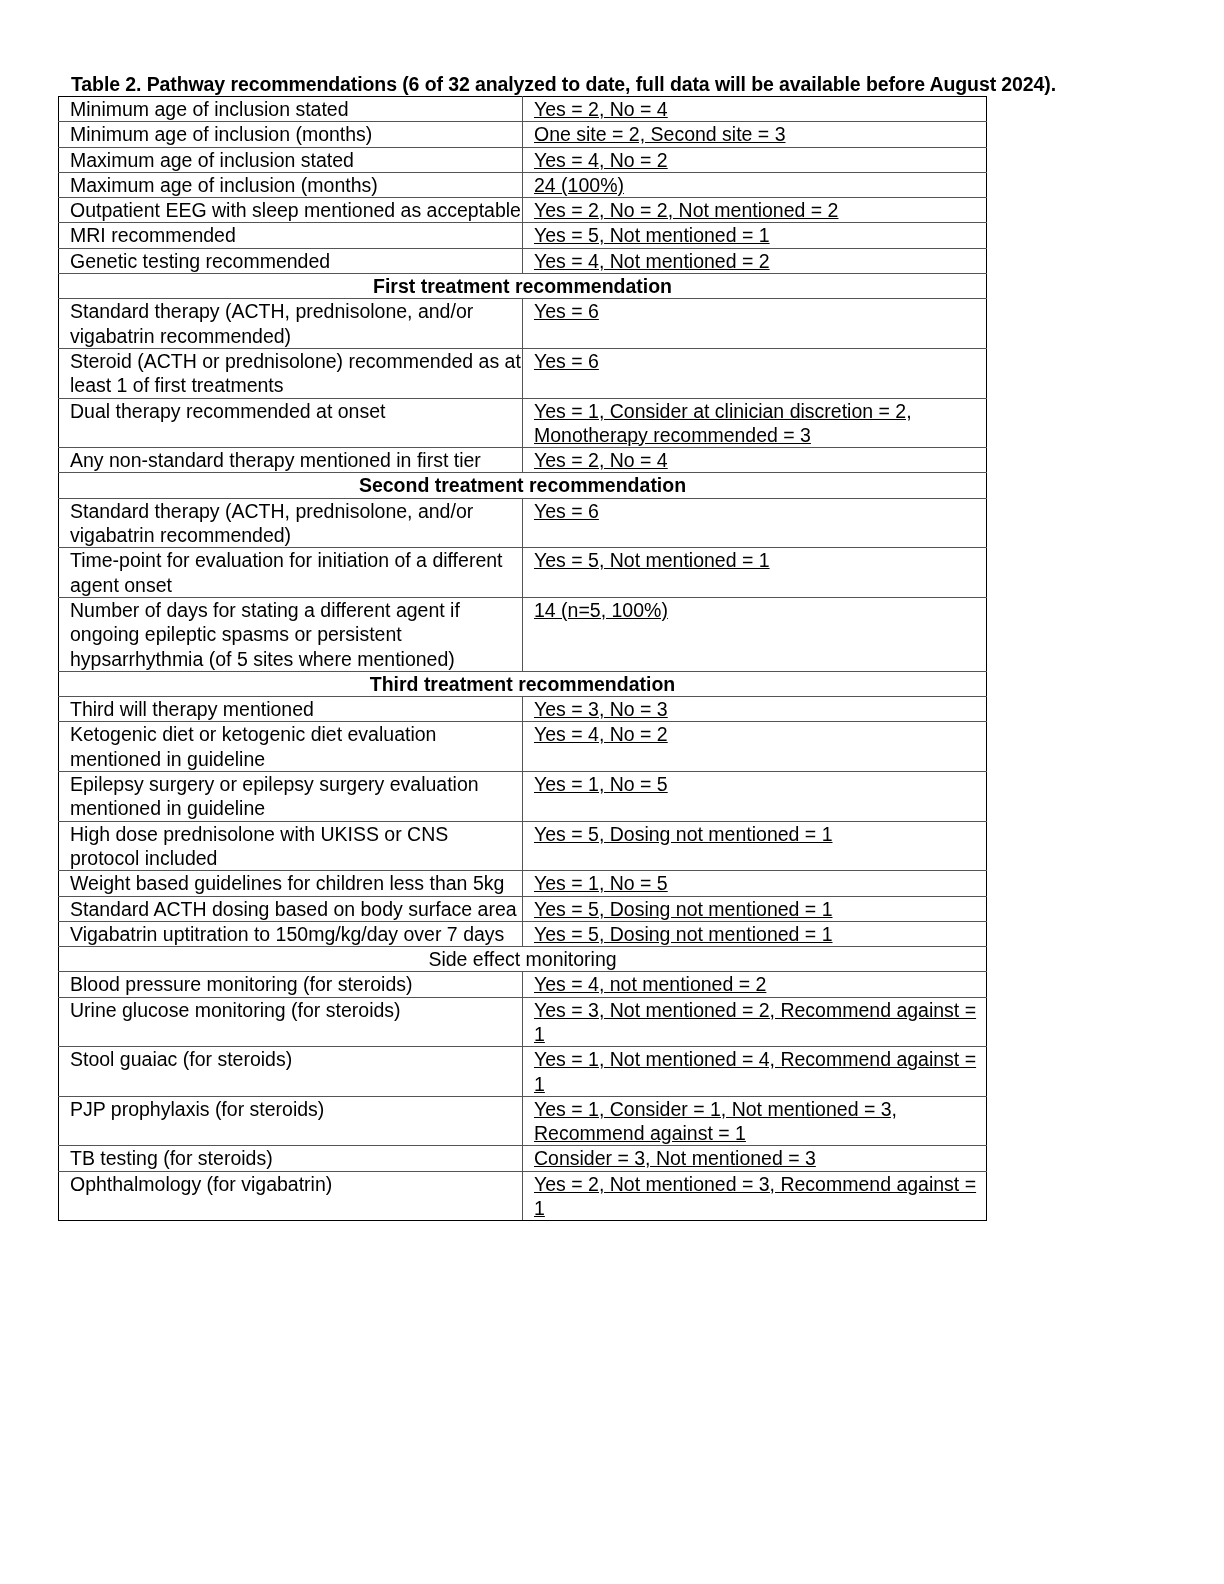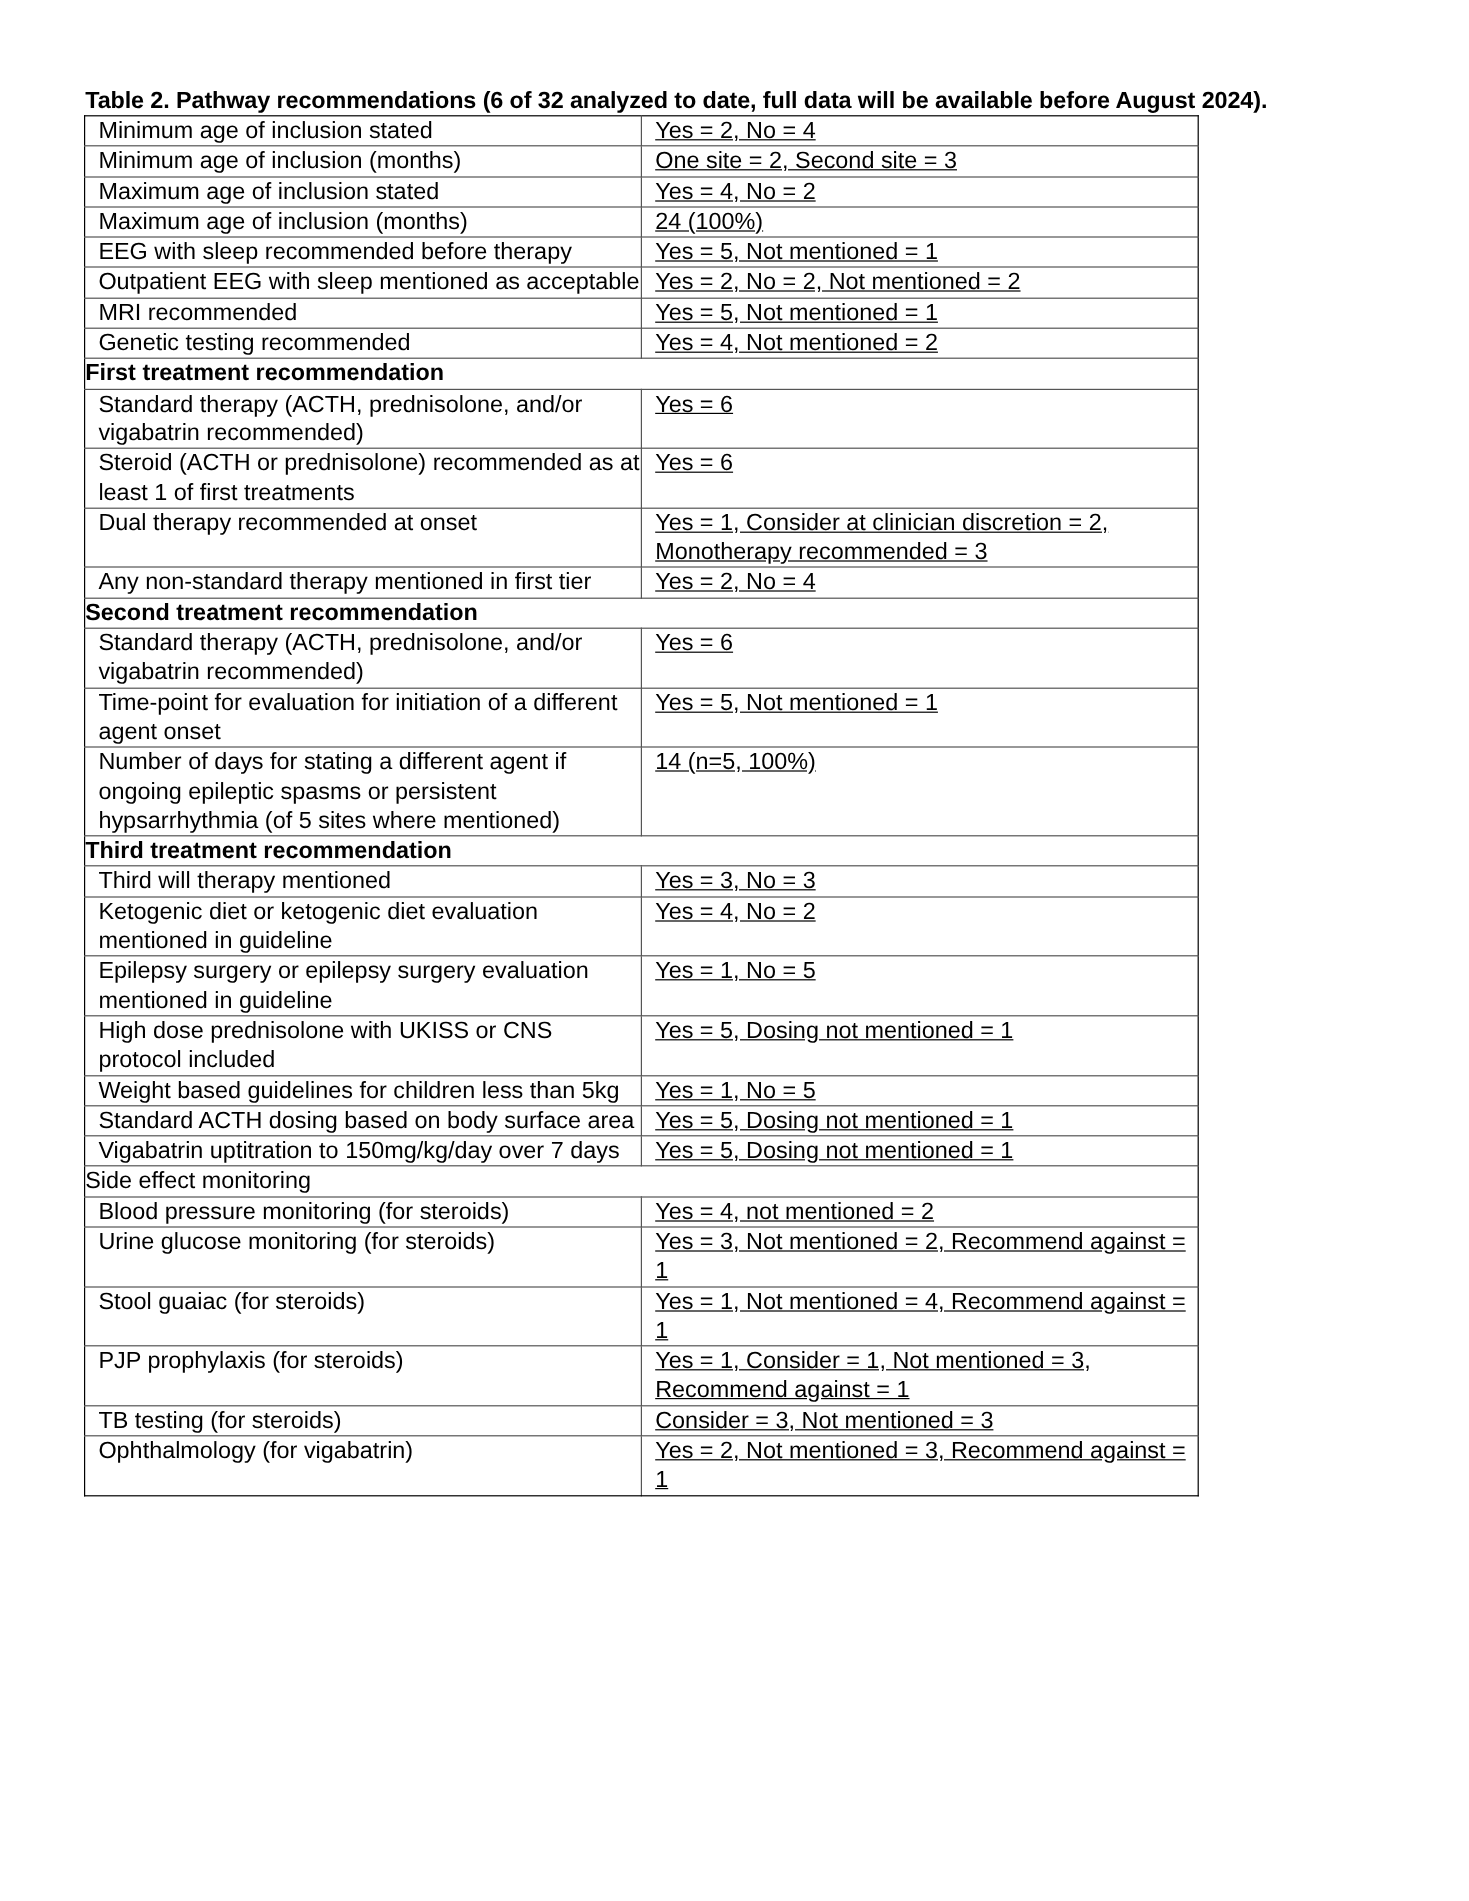--- a/index.html
+++ b/index.html
@@ -19,39 +19,39 @@
     left: 71px;
     top: 72px;
     font-size: 19.5px;
     font-weight: bold;
     white-space: nowrap;
     line-height: 24px;
     letter-spacing: -0.1px;
   }
   table.main {
     position: absolute;
-    left: 70px;
+    left: 58px;
     top: 96px;
     width: 927px;
     border-collapse: collapse;
     table-layout: fixed;
     font-size: 19.5px;
     line-height: 24.3px;
     border-radius: 24px;
   }
   table.main td {
     border: 1.3px solid #555;
     padding: 0 0 0 11px;
     vertical-align: top;
     overflow: hidden;
   }
   table.main td.label { width: 452px; }
   table.main td.value { width: 452px; }
   table.main tr.section td {
-    text-align: left;
+    text-align: center;
     padding: 0;
   }
   table.main tr.section.bold td { font-weight: bold; }
   table.main td.label { border-left: 1.5px solid #000; }
   table.main td.value { border-right: 1.5px solid #000; text-decoration: underline; }
   table.main tr.section td { border-left: 1.5px solid #000; border-right: 1.5px solid #000; }
   table.main tr:first-child td { border-top: 1.5px solid #000; }
   table.main tr:last-child td { border-bottom: 1.5px solid #000; }
 </style>
 </head>
@@ -69,24 +69,20 @@
         <td class="label">Minimum age of inclusion (months)</td>
         <td class="value">One site = 2, Second site = 3</td>
       </tr>
       <tr>
         <td class="label">Maximum age of inclusion stated</td>
         <td class="value">Yes = 4, No = 2</td>
       </tr>
       <tr>
         <td class="label">Maximum age of inclusion (months)</td>
         <td class="value">24 (100%)</td>
-      </tr>
-      <tr>
-        <td class="label">EEG with sleep recommended before therapy</td>
-        <td class="value">Yes = 5, Not mentioned = 1</td>
       </tr>
       <tr>
         <td class="label">Outpatient EEG with sleep mentioned as acceptable</td>
         <td class="value">Yes = 2, No = 2, Not mentioned = 2</td>
       </tr>
       <tr>
         <td class="label">MRI recommended</td>
         <td class="value">Yes = 5, Not mentioned = 1</td>
       </tr>
       <tr>

